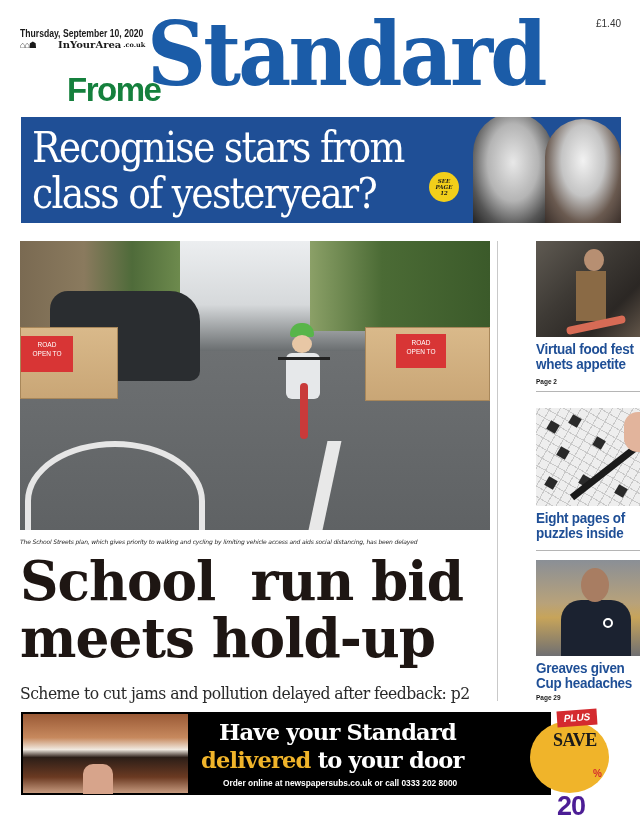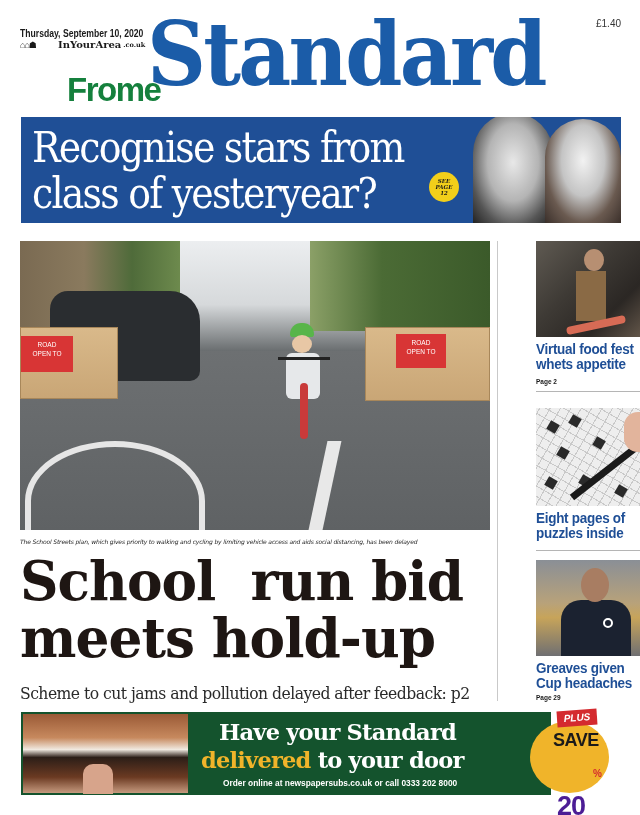--- a/index.html
+++ b/index.html
@@ -69,29 +69,29 @@
   .thumb-puzzle .blk { position: absolute; width: 10px; height: 10px; background: #2a2a2a; transform: rotate(30deg); }
   .thumb-puzzle .pencil { position: absolute; left: 40px; top: 40px; width: 90px; height: 7px; background: #1a1a1a; transform: rotate(-38deg); transform-origin: left center; }
   .thumb-puzzle .finger { position: absolute; left: 88px; top: 4px; width: 30px; height: 40px; background: #e2b49c; border-radius: 14px; }
 
   .thumb-football { height: 96px; background: linear-gradient(180deg, #8a8f96 0%, #b8a27a 45%, #c7a45a 60%, #6f6f72 100%); }
   .thumb-football .jacket { position: absolute; left: 25px; top: 40px; width: 70px; height: 56px; background: #1b2230; border-radius: 20px 20px 0 0; }
   .thumb-football .head { position: absolute; left: 45px; top: 8px; width: 28px; height: 34px; background: #a87d62; border-radius: 50%; }
   .thumb-football .badge { position: absolute; left: 67px; top: 58px; width: 10px; height: 10px; border: 2px solid #fff; border-radius: 50%; }
 
   
-  .ad { position: absolute; left: 21px; top: 712px; width: 530px; height: 83px; background: #14532d; overflow: hidden; }
+  .ad { position: absolute; left: 21px; top: 712px; width: 530px; height: 83px; background: #000000; overflow: hidden; }
   .ad-photo { position: absolute; left: 2px; top: 2px; width: 165px; height: 79px; background: linear-gradient(180deg, #9a5a36 0%, #c7895e 30%, #f0e9e0 45%, #2c1e18 55%, #6b3a22 80%, #c69a7f 100%); }
   .ad-photo .hand { position: absolute; left: 60px; top: 50px; width: 30px; height: 30px; background: #d7a48b; border-radius: 10px 10px 0 0; }
   .ad-line1 { position: absolute; left: 198px; top: 6px; font-family: "DejaVu Serif", serif; font-weight: bold; font-size: 23px; color: #ffffff; letter-spacing: -0.8px; white-space: nowrap; transform: scaleX(0.98); transform-origin: left top; }
   .ad-line2 { position: absolute; left: 180px; top: 34px; font-family: "DejaVu Serif", serif; font-weight: bold; font-size: 23px; color: #ffffff; letter-spacing: -0.8px; white-space: nowrap; transform: scaleX(0.98); transform-origin: left top; }
   .ad-line2 .hl { color: #f0b42a; }
   .ad-order { position: absolute; left: 202px; top: 65px; font-family: "Liberation Sans", sans-serif; font-weight: bold; font-size: 9.5px; color: #ffffff; white-space: nowrap; transform: scaleX(0.88); transform-origin: left top; }
   .save-circle { position: absolute; left: 530px; top: 721px; width: 79px; height: 72px; border-radius: 50%; background: #f0b42a; }
-  .save-word { position: absolute; left: 553px; top: 730px; font-family: Liberation Sans, sans-serif; font-weight: bold; font-size: 18px; color: #1a1a1a; letter-spacing: -0.5px; }
+  .save-word { position: absolute; left: 553px; top: 730px; font-family: Liberation Serif, serif; font-weight: bold; font-size: 18px; color: #1a1a1a; letter-spacing: -0.5px; }
   .save-pct { position: absolute; left: 557px; top: 791px; font-family: "Liberation Sans", sans-serif; font-weight: bold; font-size: 27px; color: #4c1d95; letter-spacing: -1px; }
   .save-pct-sign { position: absolute; left: 593px; top: 768px; font-family: "Liberation Sans", sans-serif; font-weight: bold; font-size: 10px; color: #d42a2f; }
   .plus-tag { position: absolute; left: 557px; top: 710px; width: 40px; height: 16px; background: #d42a2f; color: #fff; font-family: "Liberation Sans", sans-serif; font-weight: bold; font-style: italic; font-size: 10px; text-align: center; line-height: 16px; transform: rotate(-4deg); }
 </style>
 </head>
 <body>
 
 <header class="masthead">
   <div class="dateline">Thursday, September 10, 2020</div>
   <div class="iya">

